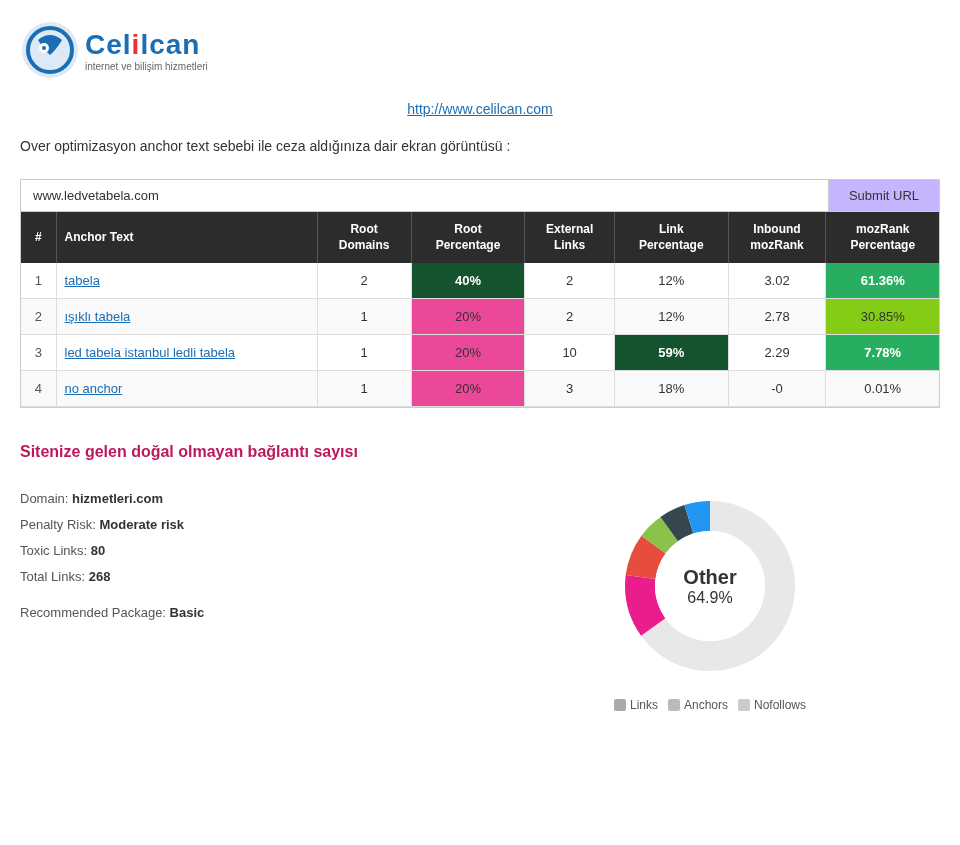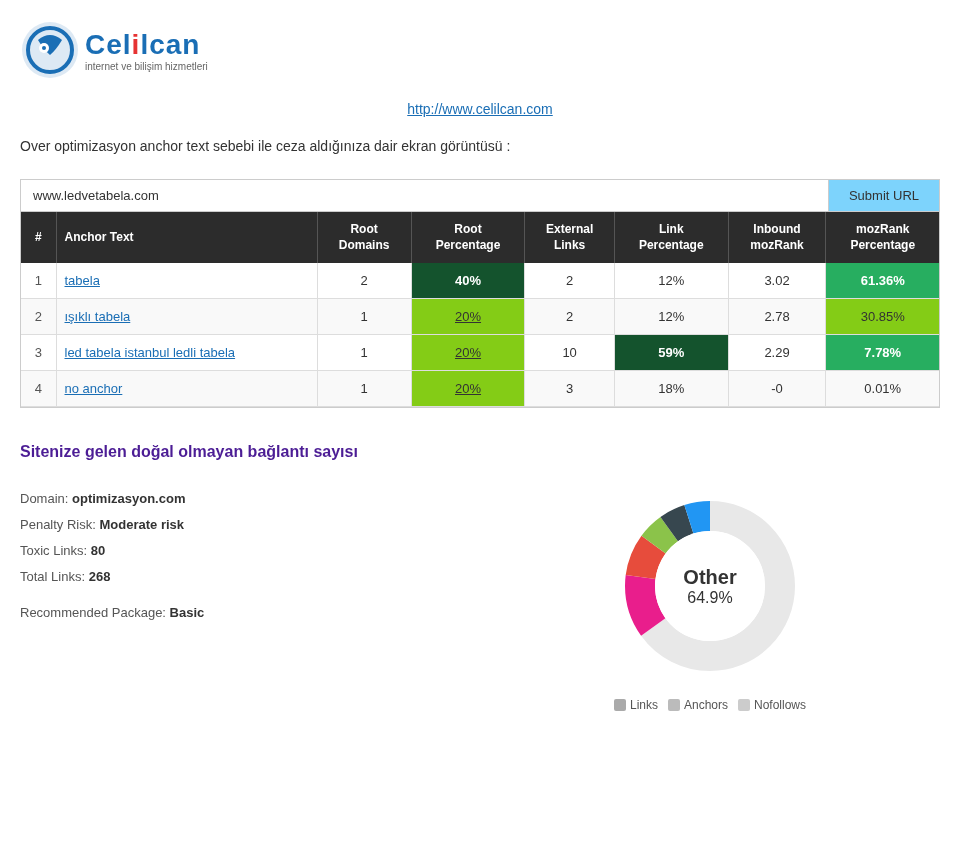--- a/index.html
+++ b/index.html
@@ -51,21 +51,21 @@
       flex: 1;
       padding: 8px 12px;
       border: none;
       border-right: 1px solid #ccc;
       font-size: 13px;
       background: #fff;
       color: #333;
     }
     .submit-btn {
       padding: 7px 20px;
-      background: #7dd3fc;
+      background: #c4b5fd;
       border: none;
       font-size: 13px;
       cursor: pointer;
       color: #333;
     }
     table {
       width: 100%;
       border-collapse: collapse;
       font-size: 13px;
     }
@@ -91,31 +91,31 @@
       text-align: center;
       border-right: 1px solid #ddd;
       font-size: 13px;
     }
     tbody td:last-child { border-right: none; }
     tbody td.anchor-text { text-align: left; }
     tbody td a {
       color: #1a6eb5;
     }
     .bg-red { background-color: #14532d; color: #fff; font-weight: bold; }
-    .bg-light-red { background-color: #84cc16; text-decoration: underline; }
+    .bg-light-red { background-color: #ec4899; }
     .bg-green { background-color: #27ae60; color: #fff; font-weight: bold; }
     .bg-yellow { background-color: #84cc16; }
     .row-even { background: #f9f9f9; }
     .row-odd { background: #fff; }
     .num-col { width: 35px; color: #555; }
     .section-title {
       font-size: 16px;
       font-weight: bold;
       margin-bottom: 25px;
-      color: #4c1d95;
+      color: #be185d;
     }
     .bottom-section {
       display: flex;
       align-items: flex-start;
       gap: 40px;
     }
     .domain-info {
       font-size: 13px;
       line-height: 2;
       color: #555;
@@ -261,21 +261,21 @@
       </tbody>
   </table>
 </div>
 
 <div class="section-title">Sitenize gelen doğal olmayan bağlantı sayısı</div>
 
 <div class="bottom-section">
   <div class="domain-info">
     <div>
       <span class="label">Domain:</span>
-      <span class="bold">optimizasyon.com</span>
+      <span class="bold">hizmetleri.com</span>
     </div>
     <div>
       <span class="label">Penalty Risk:</span>
       <span class="bold">Moderate risk</span>
     </div>
     <div>
       <span class="label">Toxic Links:</span>
       <span class="bold">80</span>
     </div>
     <div>

